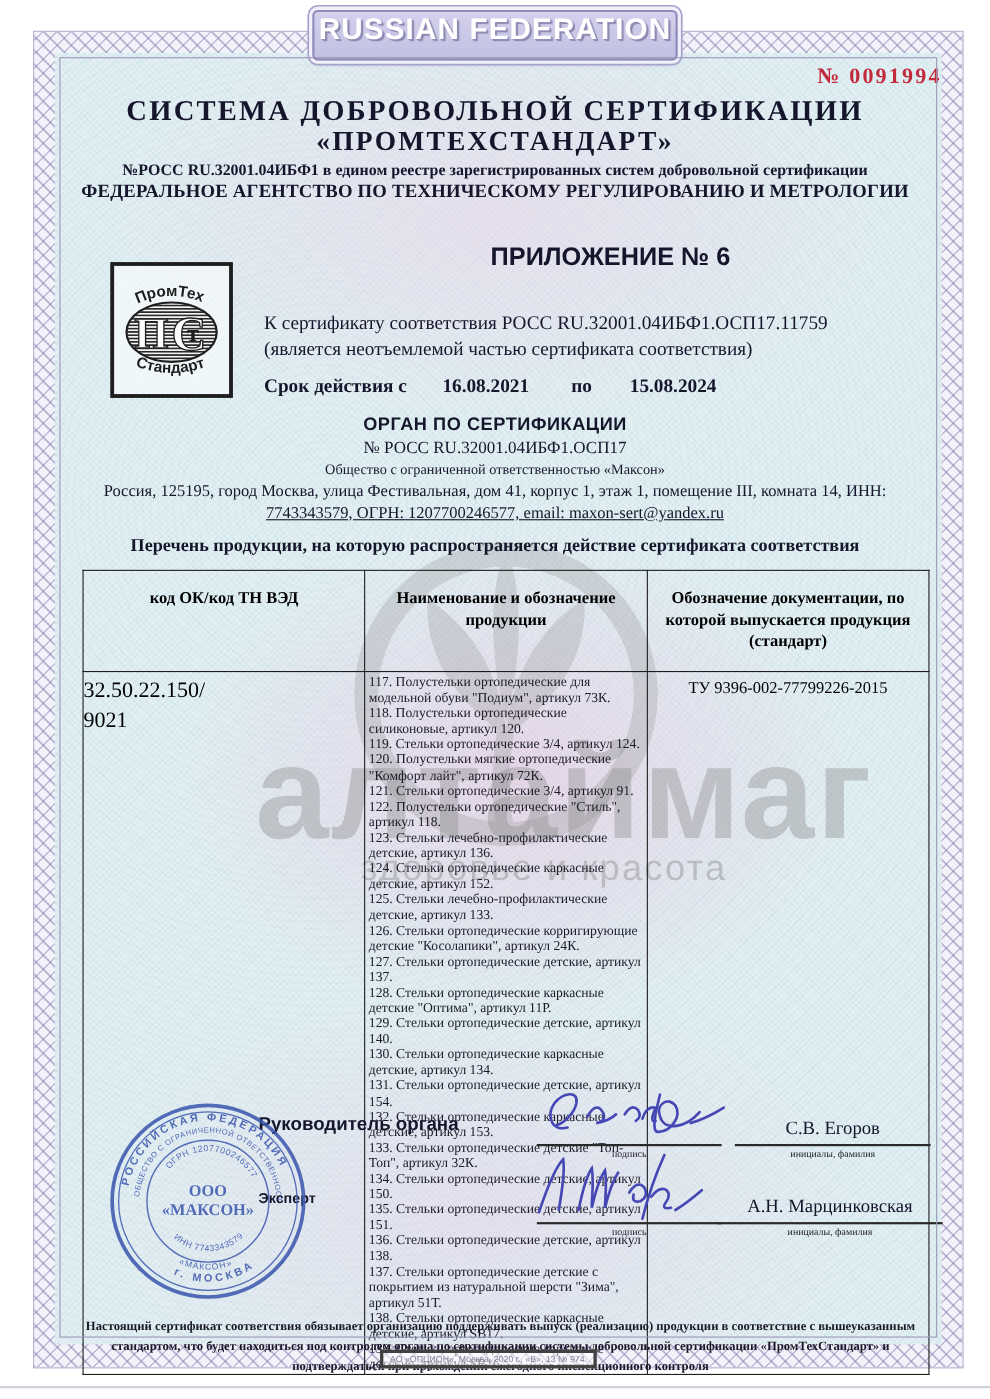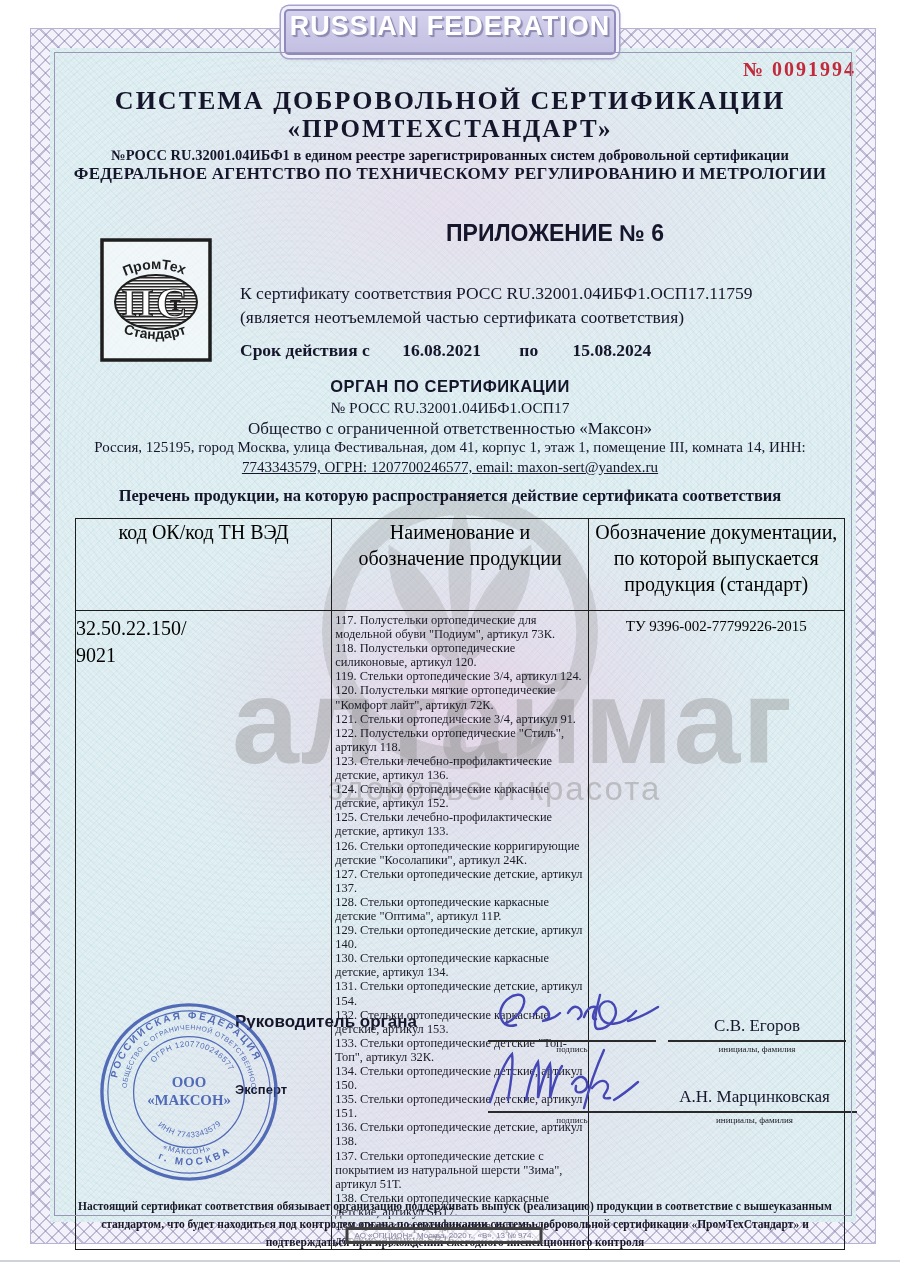--- a/index.html
+++ b/index.html
@@ -62,28 +62,28 @@
 
   .logo-box { left:100px; top:238px; width:112px; height:124px; }
 
   .to-cert   { left:240px; top:283px; font-size:17.5px; }
   .integral  { left:240px; top:307px; font-size:17.5px; }
   .validity  { left:240px; top:340px; font-size:17.5px; font-weight:600; }
   .validity .gap1 { margin-left:28px; } .validity .gap2 { margin-left:34px; } .validity .gap3 { margin-left:30px; }
 
   .org-head   { top:377px; font-size:16.5px; font-weight:700; letter-spacing:.5px; }
   .org-num    { top:399px; font-size:15.5px; }
-  .org-name   { top:419px; font-size:17px; }
+  .org-name   { top:419px; font-size:13px; }
   .org-addr1  { top:439px; font-size:15px; }
   .org-addr2  { top:459px; font-size:15px;text-decoration:underline; }
   .prod-head  { top:486px; font-size:16.5px; font-weight:700; }
 
   table.products { position:absolute; left:75px; top:518px; width:770px; border-collapse:collapse; table-layout:fixed; background:transparent; }
   table.products td { border:1.6px solid #1d1d1d; vertical-align:top; }
-  td.th { font-weight:400; font-size:20px; text-align:center; vertical-align:middle; line-height:1.3; padding:0 6px; height:92px; }
+  td.th { font-weight:700; font-size:15px; text-align:center; vertical-align:middle; line-height:1.3; padding:16px 6px; height:92px; }
   td.c-code { width:102px; text-align:left; font-size:20px; padding-top:4px; line-height:1.35; }
   td.c-items { width:485px; padding:2px 4px 2px 3px; }
   td.c-std  { width:183px; text-align:center; font-size:15px; padding:5px 10px 0; line-height:1.35; }
   .item { font-size:12.4px; line-height:14.1px; color:#1b1b28; }
   td.c-body { height:349px; }
 
   .sig-label-head   { left:235px; top:1012px; font-size:17px; font-weight:700; }
   .sig-label-expert { left:235px; top:1082px; font-size:13px; font-weight:700; }
   .sig-line { height:1.5px; background:#2a2a2a; }
   .cap { font-size:9px; text-align:center; color:#20202c; }

